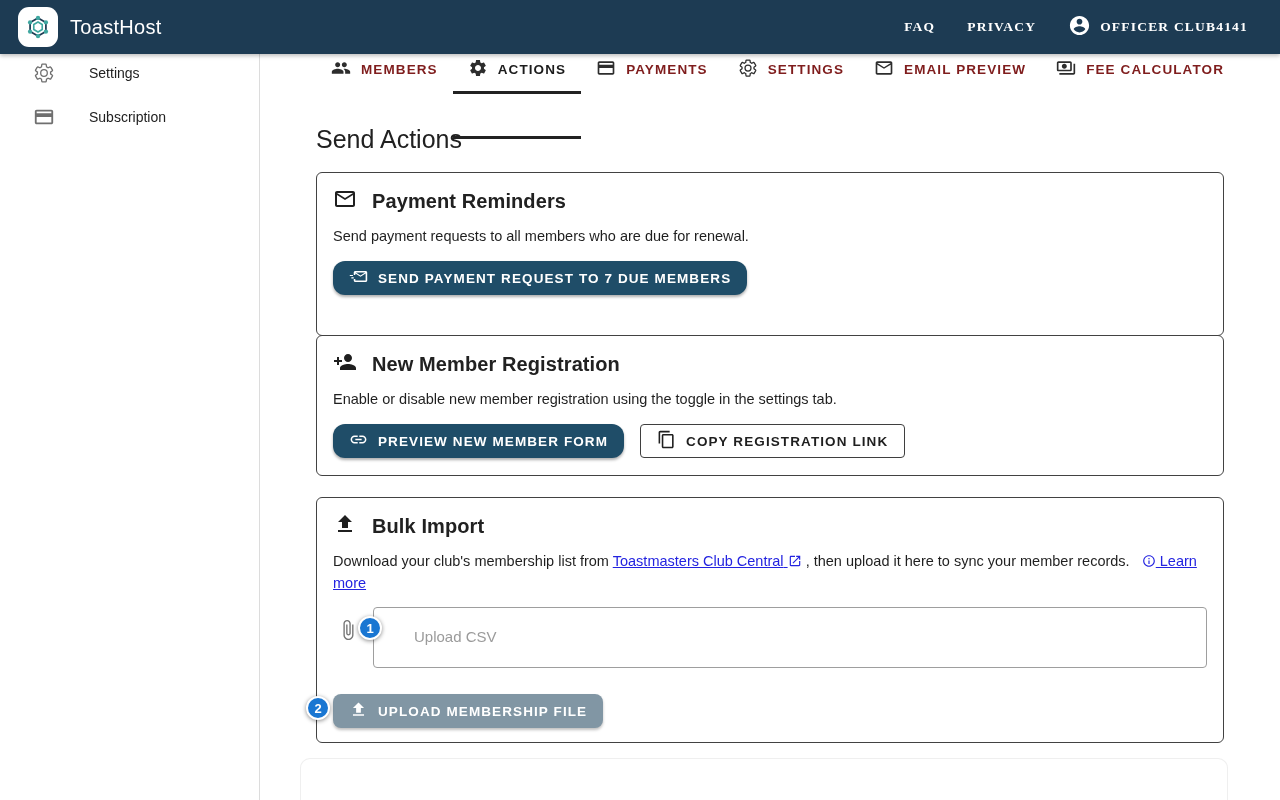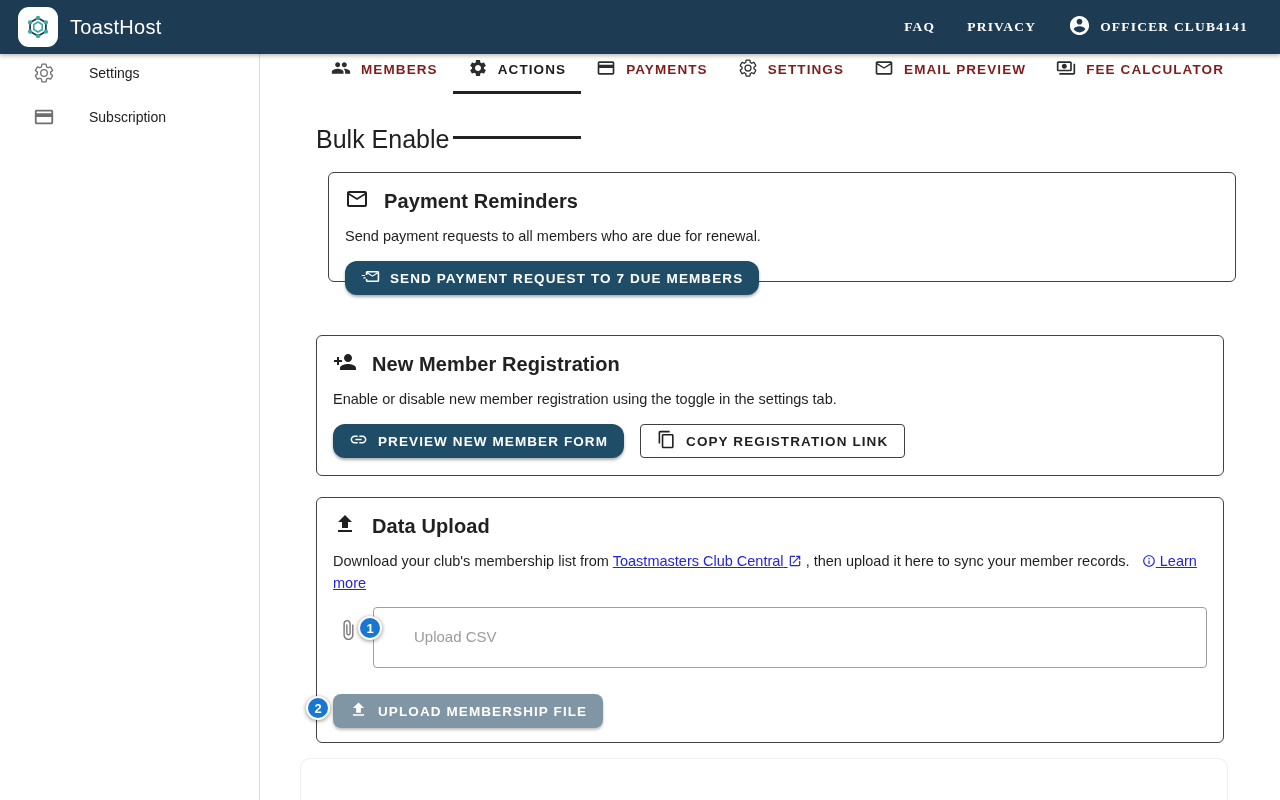--- a/index.html
+++ b/index.html
@@ -157,23 +157,23 @@
       <span>
         <svg width="20" height="20" viewBox="0 0 24 24" fill="currentColor">
             <path d="M19 14V6c0-1.1-.9-2-2-2H3c-1.1 0-2 .9-2 2v8c0 1.1.9 2 2 2h14c1.1 0 2-.9 2-2zm-2 0H3V6h14v8zm-7-7c-1.66 0-3 1.34-3 3s1.34 3 3 3 3-1.34 3-3-1.34-3-3-3zm13 0v11c0 1.1-.9 2-2 2H4v-2h17V7h2z"></path>
           </svg>
       </span>
       <span>FEE CALCULATOR</span>
 
     </div>
   </div>
 
-  <h1 class="page-title">Bulk Enable</h1>
-
-  <section class="card" style="top:172px; height:110px;margin-left:12px;">
+  <h1 class="page-title">Send Actions</h1>
+
+  <section class="card" style="top:172px; height:164px;">
     <div class="card-title-row">
       <span>
         <svg width="24" height="24" viewBox="0 0 24 24" fill="currentColor">
             <path d="M20 4H4c-1.1 0-2 .9-2 2v12c0 1.1.9 2 2 2h16c1.1 0 2-.9 2-2V6c0-1.1-.9-2-2-2zm0 14H4V8l8 5 8-5v10zm-8-7L4 6h16l-8 5z"></path>
           </svg>
       </span>
       <span class="card-title">Payment Reminders</span>
     </div>
     <p class="card-desc">Send payment requests to all members who are due for renewal.</p>
     <div class="btn-row">
@@ -218,21 +218,21 @@
     </div>
   </section>
 
   <section class="card" style="top:497px; height:246px;">
     <div class="card-title-row">
       <span>
         <svg width="24" height="24" viewBox="0 0 24 24" fill="currentColor">
             <path d="M9 16h6v-6h4l-7-7-7 7h4v6zm-4 2h14v2H5z"></path>
           </svg>
       </span>
-      <span class="card-title">Data Upload</span>
+      <span class="card-title">Bulk Import</span>
     </div>
     <p class="import-para"><span>Download your club's membership list from </span><a class="ext-link"><span>Toastmasters Club Central</span> <span class="inline-ico"><svg width="14" height="14" viewBox="0 0 24 24" fill="#2323e0">
               <path d="M19 19H5V5h7V3H5c-1.11 0-2 .9-2 2v14c0 1.1.89 2 2 2h14c1.1 0 2-.9 2-2v-7h-2v7zM14 3v2h3.59l-9.83 9.83 1.41 1.41L19 6.41V10h2V3h-7z"></path>
             </svg></span></a><span> , then upload it here to sync your member records. </span>&nbsp;&nbsp;<a class="learn-link"><span class="inline-ico"><svg width="14" height="14" viewBox="0 0 24 24" fill="#2323e0">
               <path d="M11 7h2v2h-2zm0 4h2v6h-2zm1-9C6.48 2 2 6.48 2 12s4.48 10 10 10 10-4.48 10-10S17.52 2 12 2zm0 18c-4.41 0-8-3.59-8-8s3.59-8 8-8 8 3.59 8 8-3.59 8-8 8z"></path>
             </svg></span><span> Learn more</span></a></p>
 
     <div class="import-row">
       <span class="clip-icon">
         <svg width="22" height="22" viewBox="0 0 24 24" fill="currentColor">

